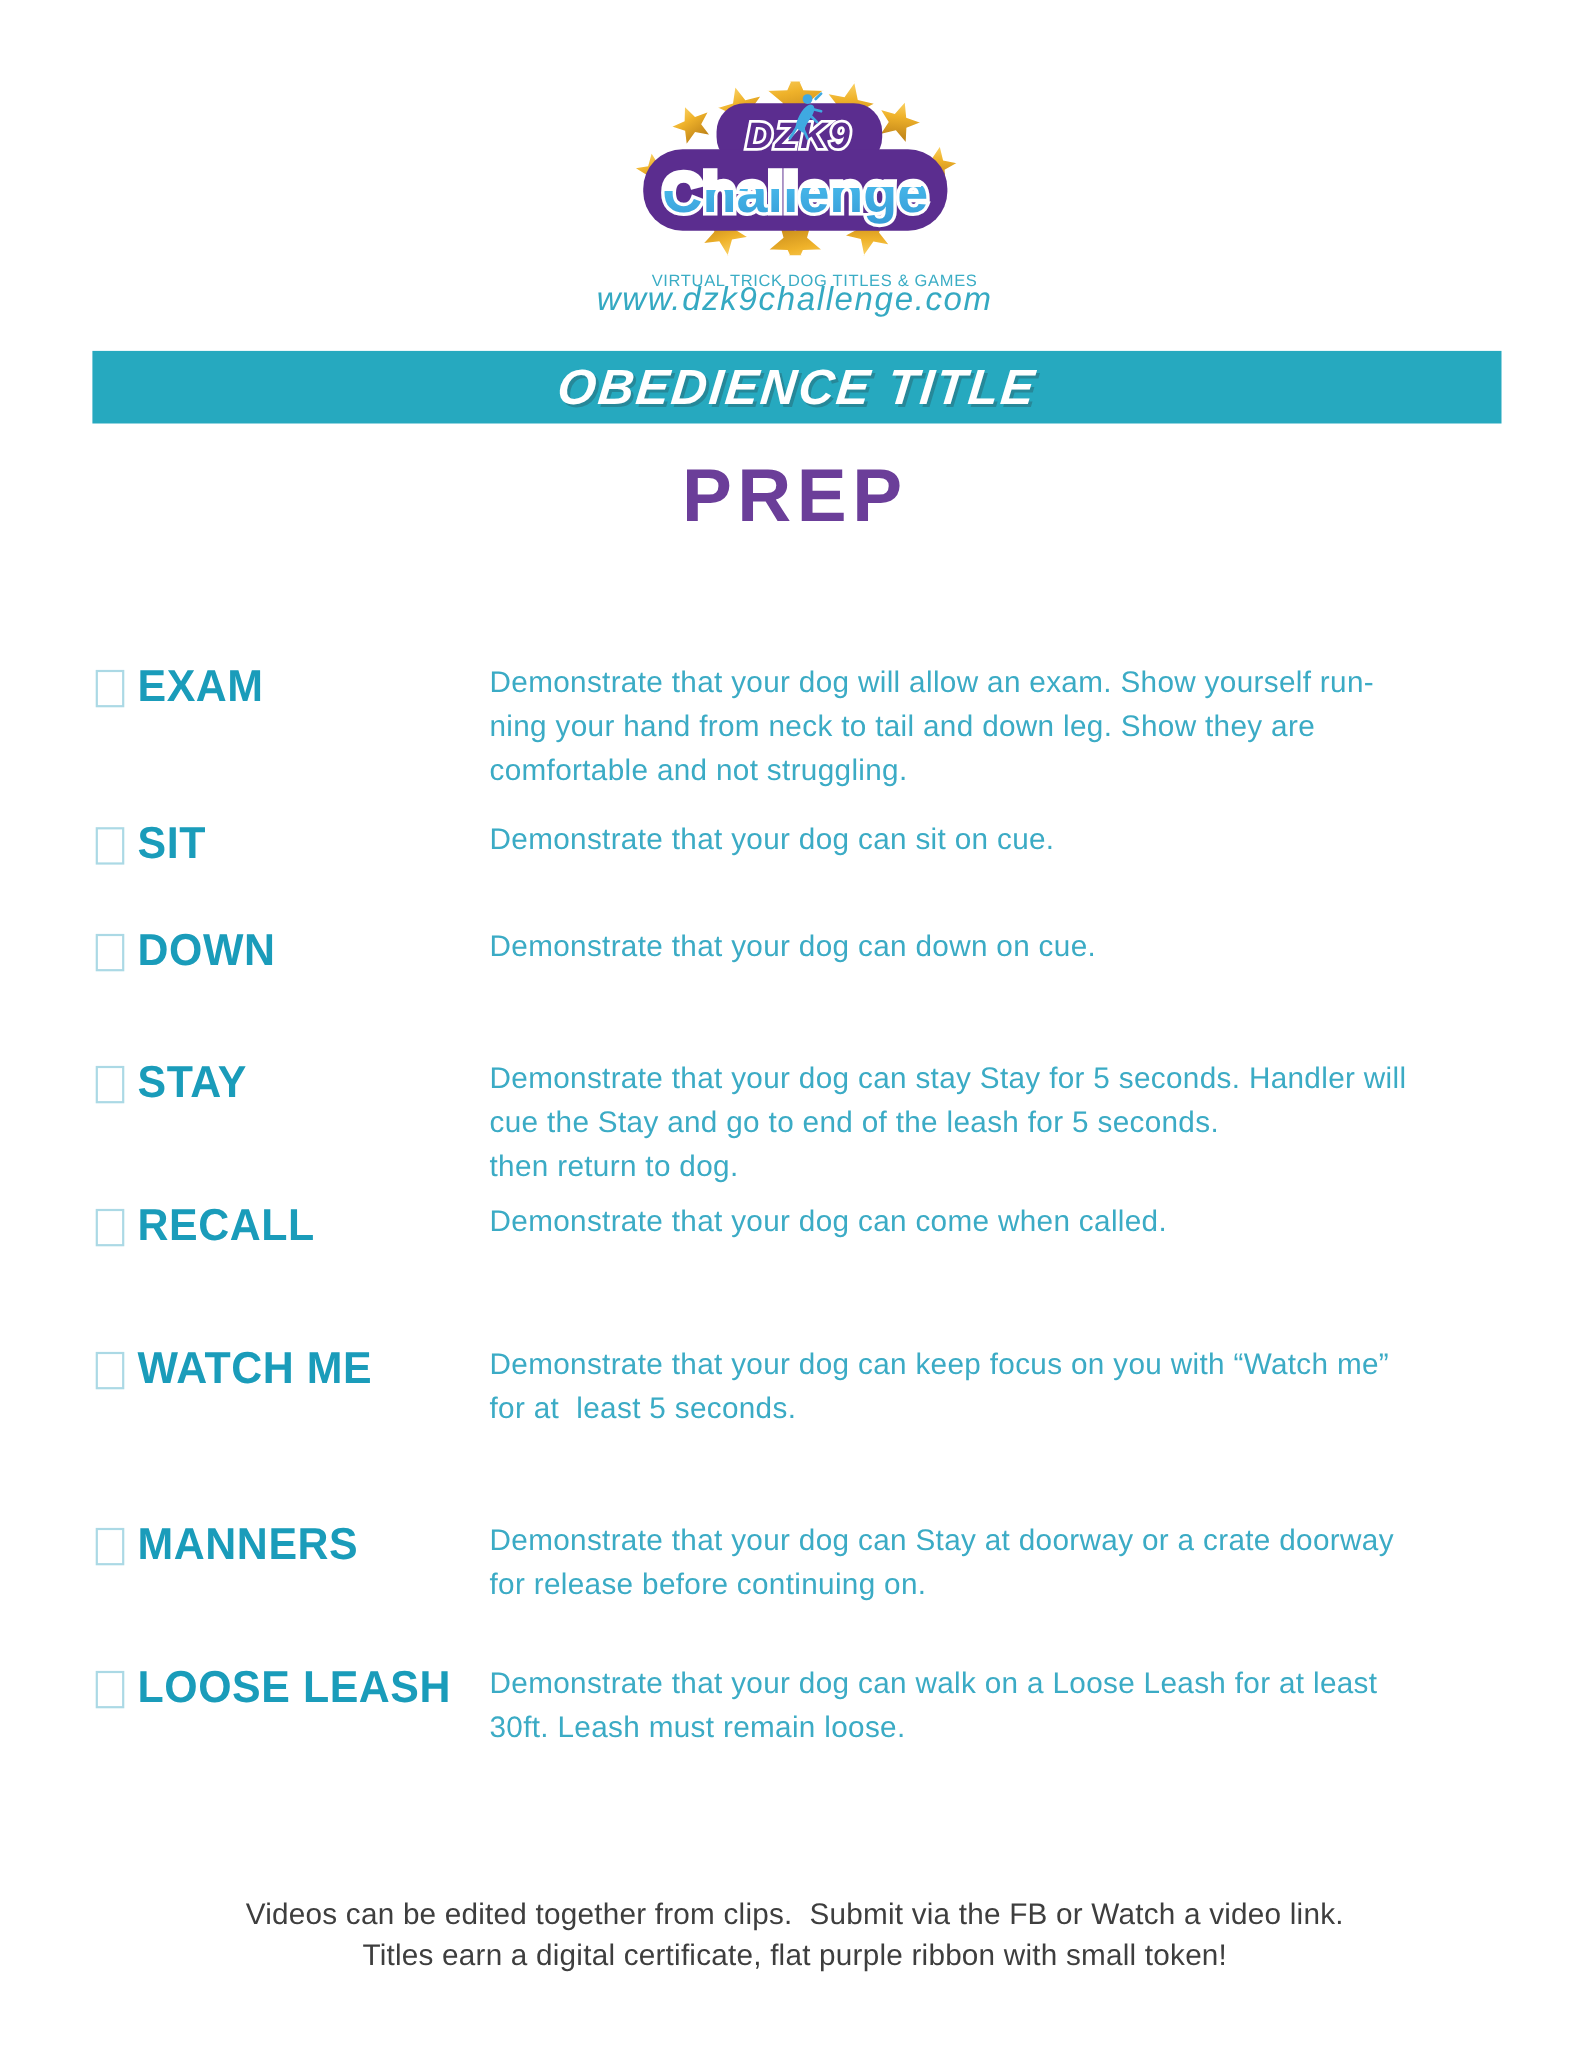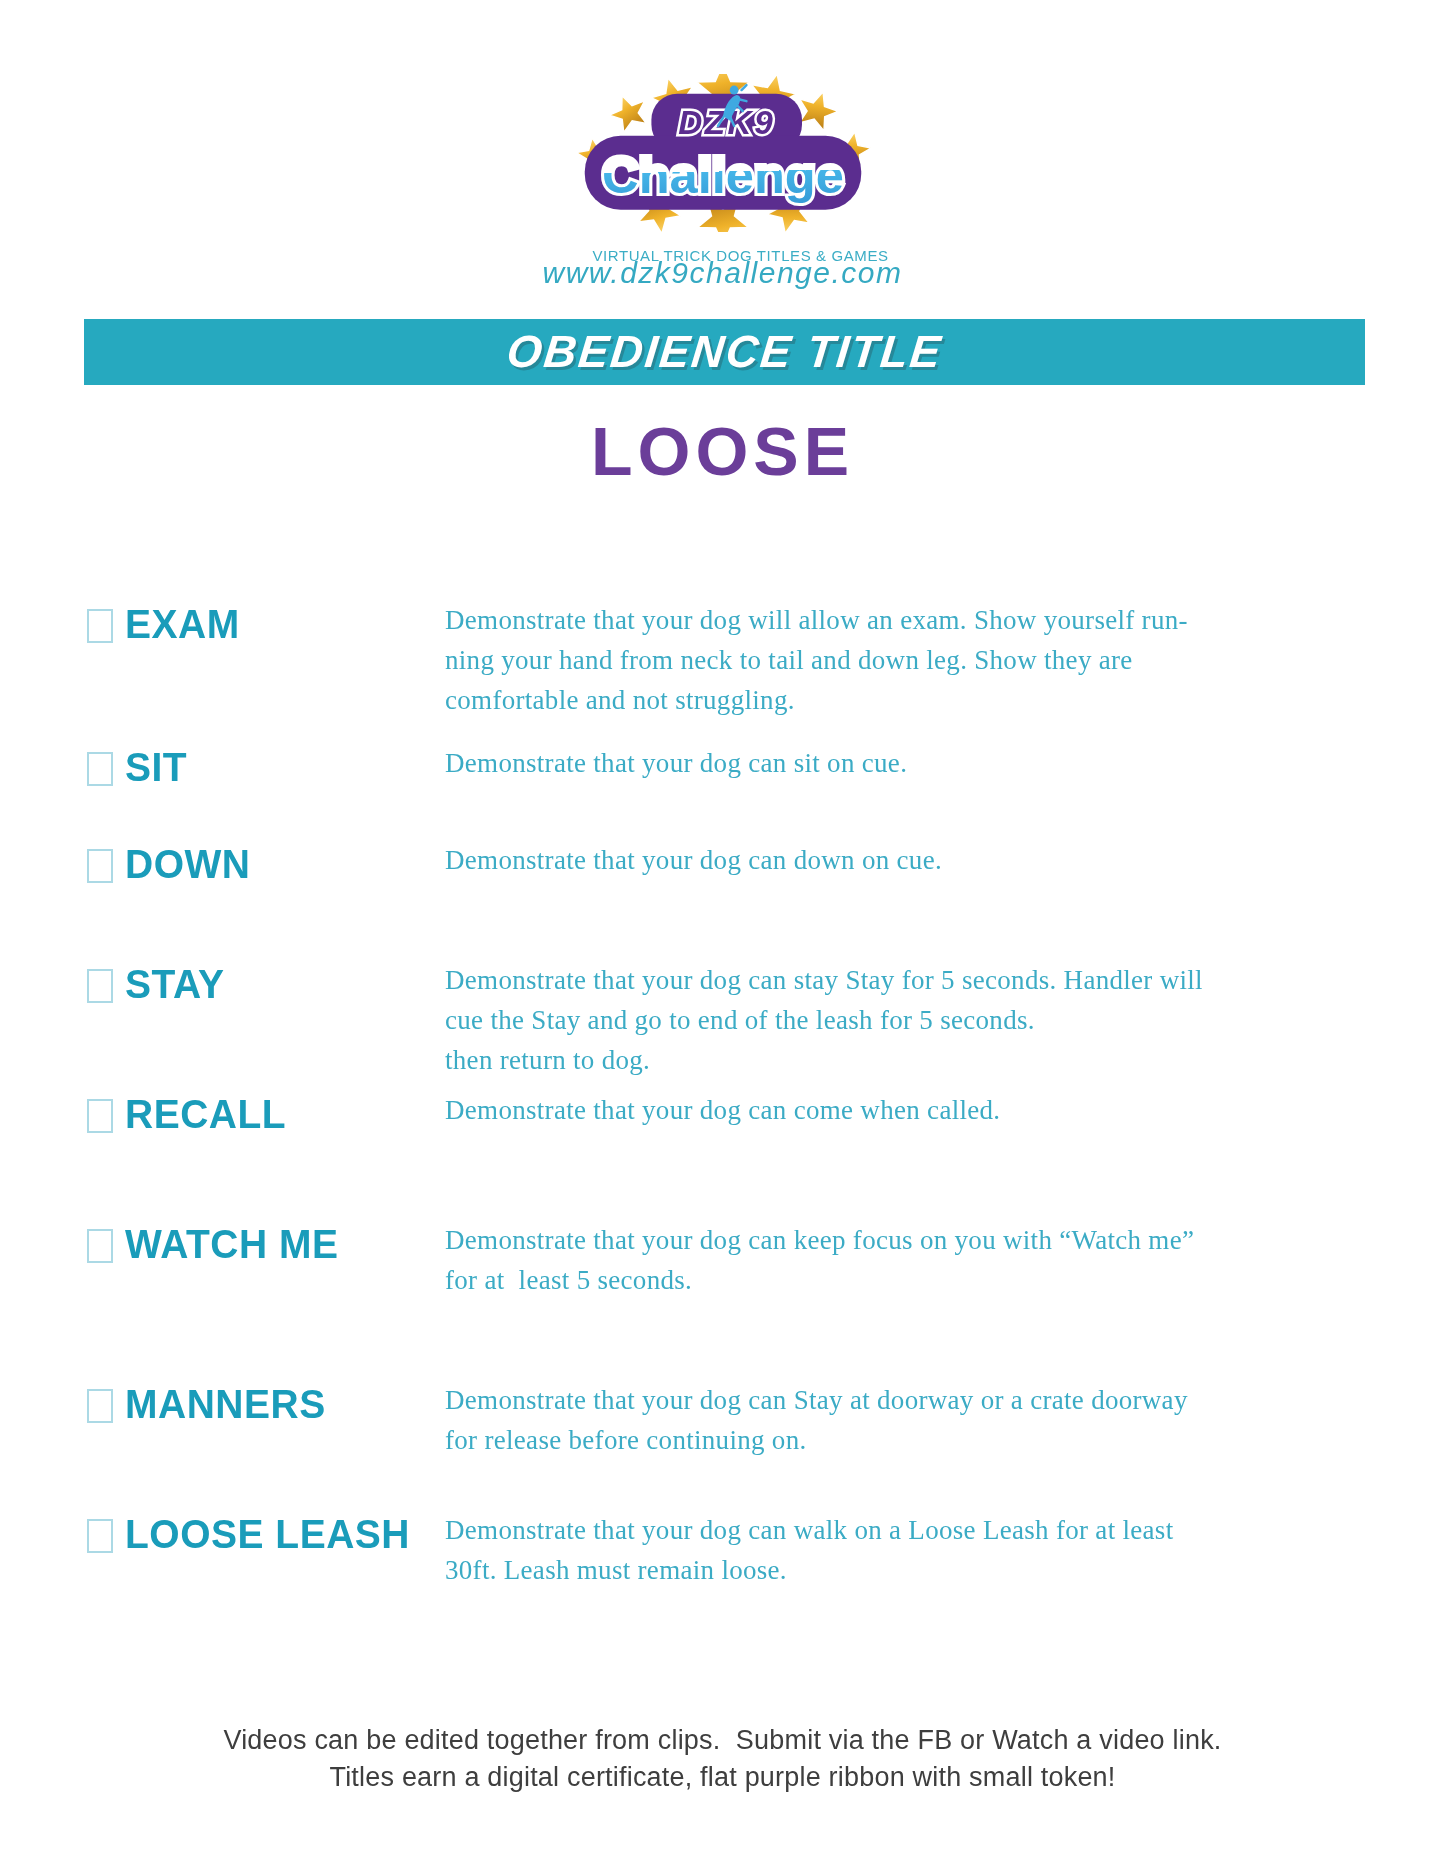--- a/index.html
+++ b/index.html
@@ -111,21 +111,20 @@
   }
   .item-desc {
     position: absolute;
     left: 358px; top: 0;
     width: 975px;
     font-size: 27px;
     line-height: 40px;
     letter-spacing: 0.3px;
     color: #3babc5;
     white-space: pre-wrap;
-    font-family: Liberation Serif, serif;
   }
 
   
   .footer {
     position: absolute;
     top: 1706px;
     width: 100%;
     text-align: center;
     font-size: 27px;
     line-height: 37px;
@@ -187,21 +186,21 @@
     </svg>
   </div>
 
   <div class="tagline">VIRTUAL TRICK DOG TITLES &amp; GAMES</div>
   <div class="website">www.dzk9challenge.com</div>
 
   <div class="banner">
     <div class="banner-title">OBEDIENCE TITLE</div>
   </div>
 
-  <div class="prep">LOOSE</div>
+  <div class="prep">PREP</div>
 
   <div class="row row-1">
     <div class="checkbox"></div>
     <div class="item-label">EXAM</div>
     <div class="item-desc">Demonstrate that your dog will allow an exam. Show yourself run-
 ning your hand from neck to tail and down leg. Show they are
 comfortable and not struggling.</div>
   </div>
 
   <div class="row row-2">

